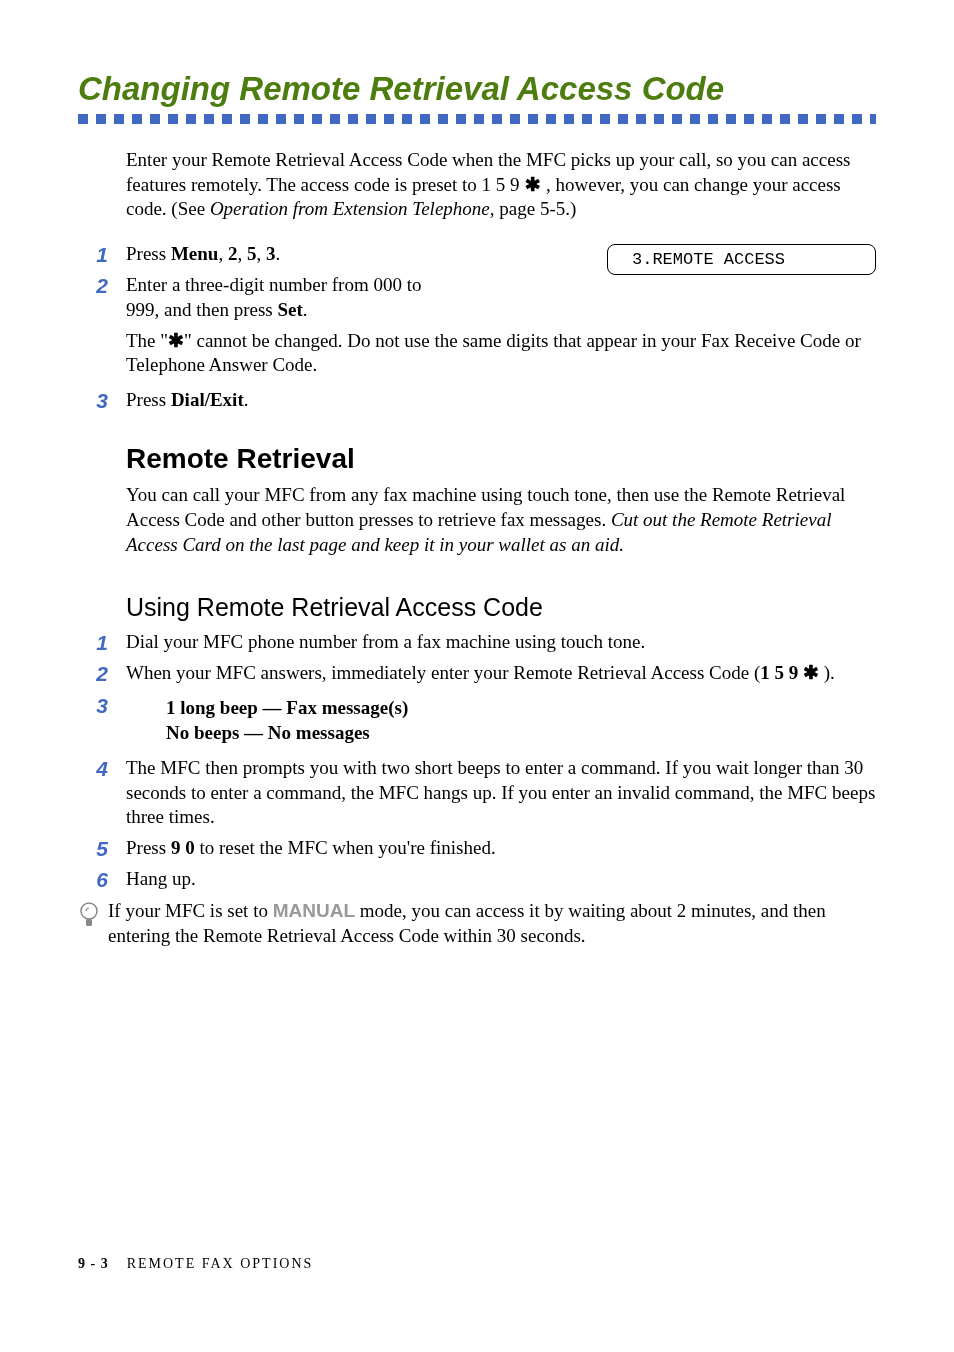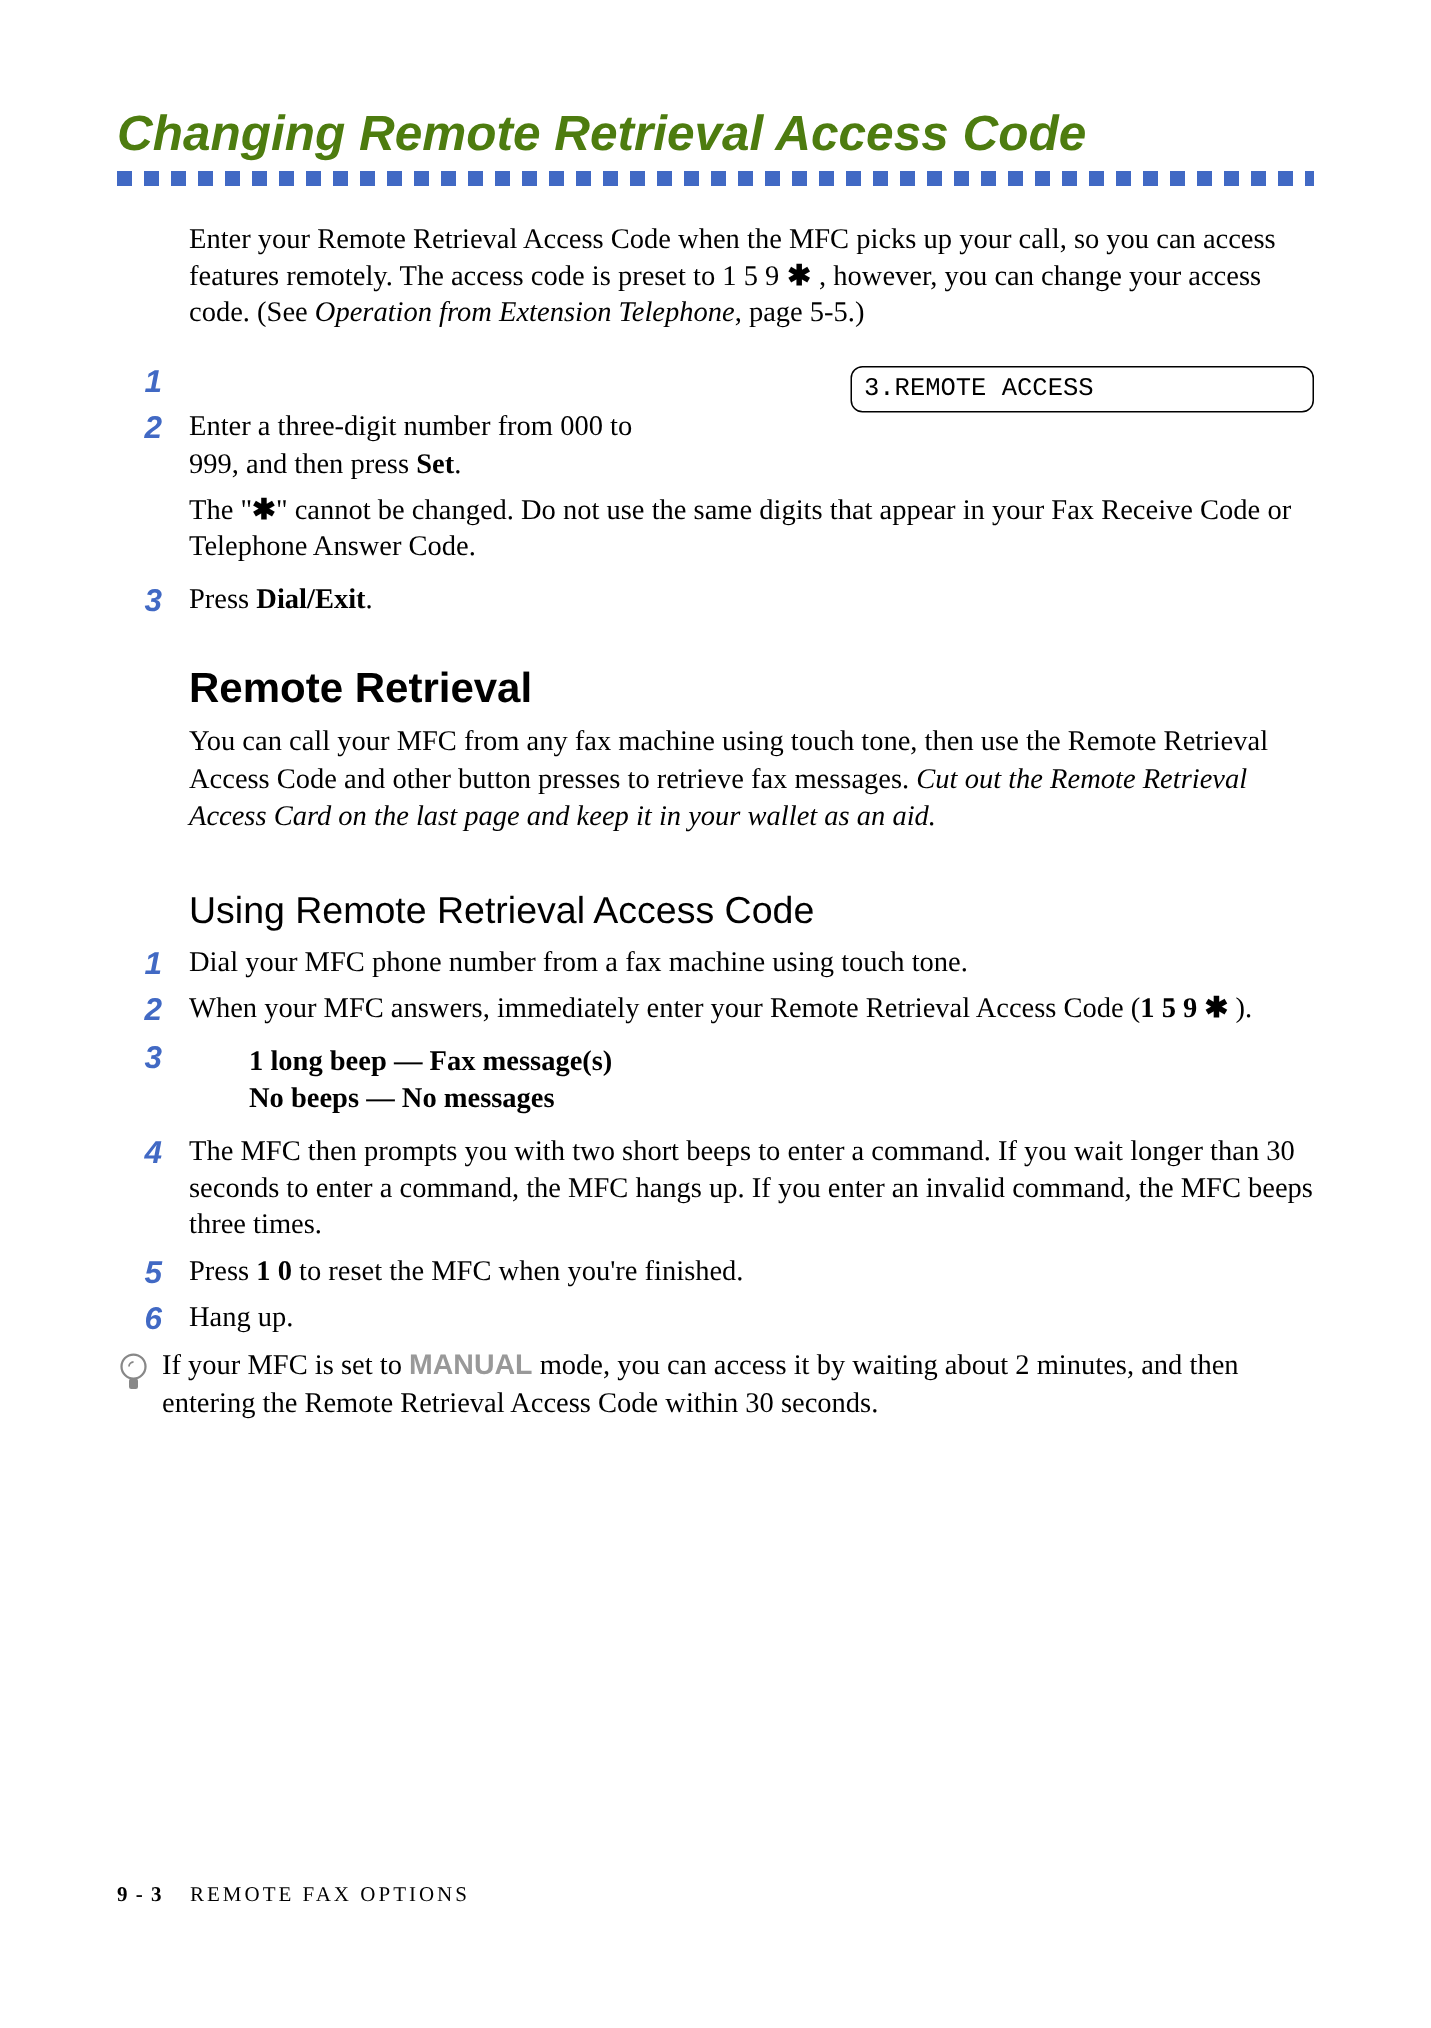--- a/index.html
+++ b/index.html
@@ -85,24 +85,24 @@
   }
   .lcd-wrap {
     display: flex;
     align-items: flex-start;
   }
   .lcd-left {
     flex: 1;
     padding-right: 20px;
   }
   .lcd-box {
-    width: 309px;
+    width: 269px;
     border: 1.5px solid #000;
     border-radius: 8px;
-    padding: 5px 8px;
+    padding: 5px 24px;
     font-family: "Courier New", Courier, monospace;
     font-size: 17px;
     white-space: pre;
     box-sizing: border-box;
     margin-top: 2px;
   }
   .star {
     font-weight: bold;
     font-family: Arial, sans-serif;
   }
@@ -153,20 +153,23 @@
 
   <div class="intro">
     <span>Enter your Remote Retrieval Access Code when the MFC picks up your call, so you can access features remotely.  The access code is preset to 1 5 9</span><span class="star"> ✱ </span><span>, however, you can change your access code. (See </span><span class="italic">Operation from Extension Telephone</span><span>, page 5-5.)</span>
   </div>
 
   <div class="lcd-wrap">
     <div class="lcd-left">
 
       <div class="step-row">
         <div class="step-num">1</div>
+        <div class="step-body">
+          <span>Press </span><span class="bold">Menu</span><span>, </span><span class="bold">2</span><span>, </span><span class="bold">5</span><span>, </span><span class="bold">3</span><span>.</span>
+        </div>
       </div>
 
       <div class="step-row">
         <div class="step-num">2</div>
         <div class="step-body" style="max-width:310px;">
           <span>Enter a three-digit number from 000 to 999, and then press </span><span class="bold">Set</span><span>.</span>
         </div>
       </div>
     </div>
     <div class="lcd-box">3.REMOTE ACCESS</div>
@@ -216,21 +219,21 @@
   </div>
 
   <div class="step-row" style="margin-top:10px;">
     <div class="step-num">4</div>
     <div class="step-body">The MFC then prompts you with two short beeps to enter a command.  If you wait longer than 30 seconds to enter a command, the MFC hangs up.  If you enter an invalid command, the MFC beeps three times.</div>
   </div>
 
   <div class="step-row">
     <div class="step-num">5</div>
     <div class="step-body">
-      <span>Press </span><span class="bold">1 0</span><span> to reset the MFC when you're finished.</span>
+      <span>Press </span><span class="bold">9 0</span><span> to reset the MFC when you're finished.</span>
     </div>
   </div>
 
   <div class="step-row">
     <div class="step-num">6</div>
     <div class="step-body">Hang up.</div>
   </div>
 
   <div class="tip-row">
     <div class="tip-icon">

